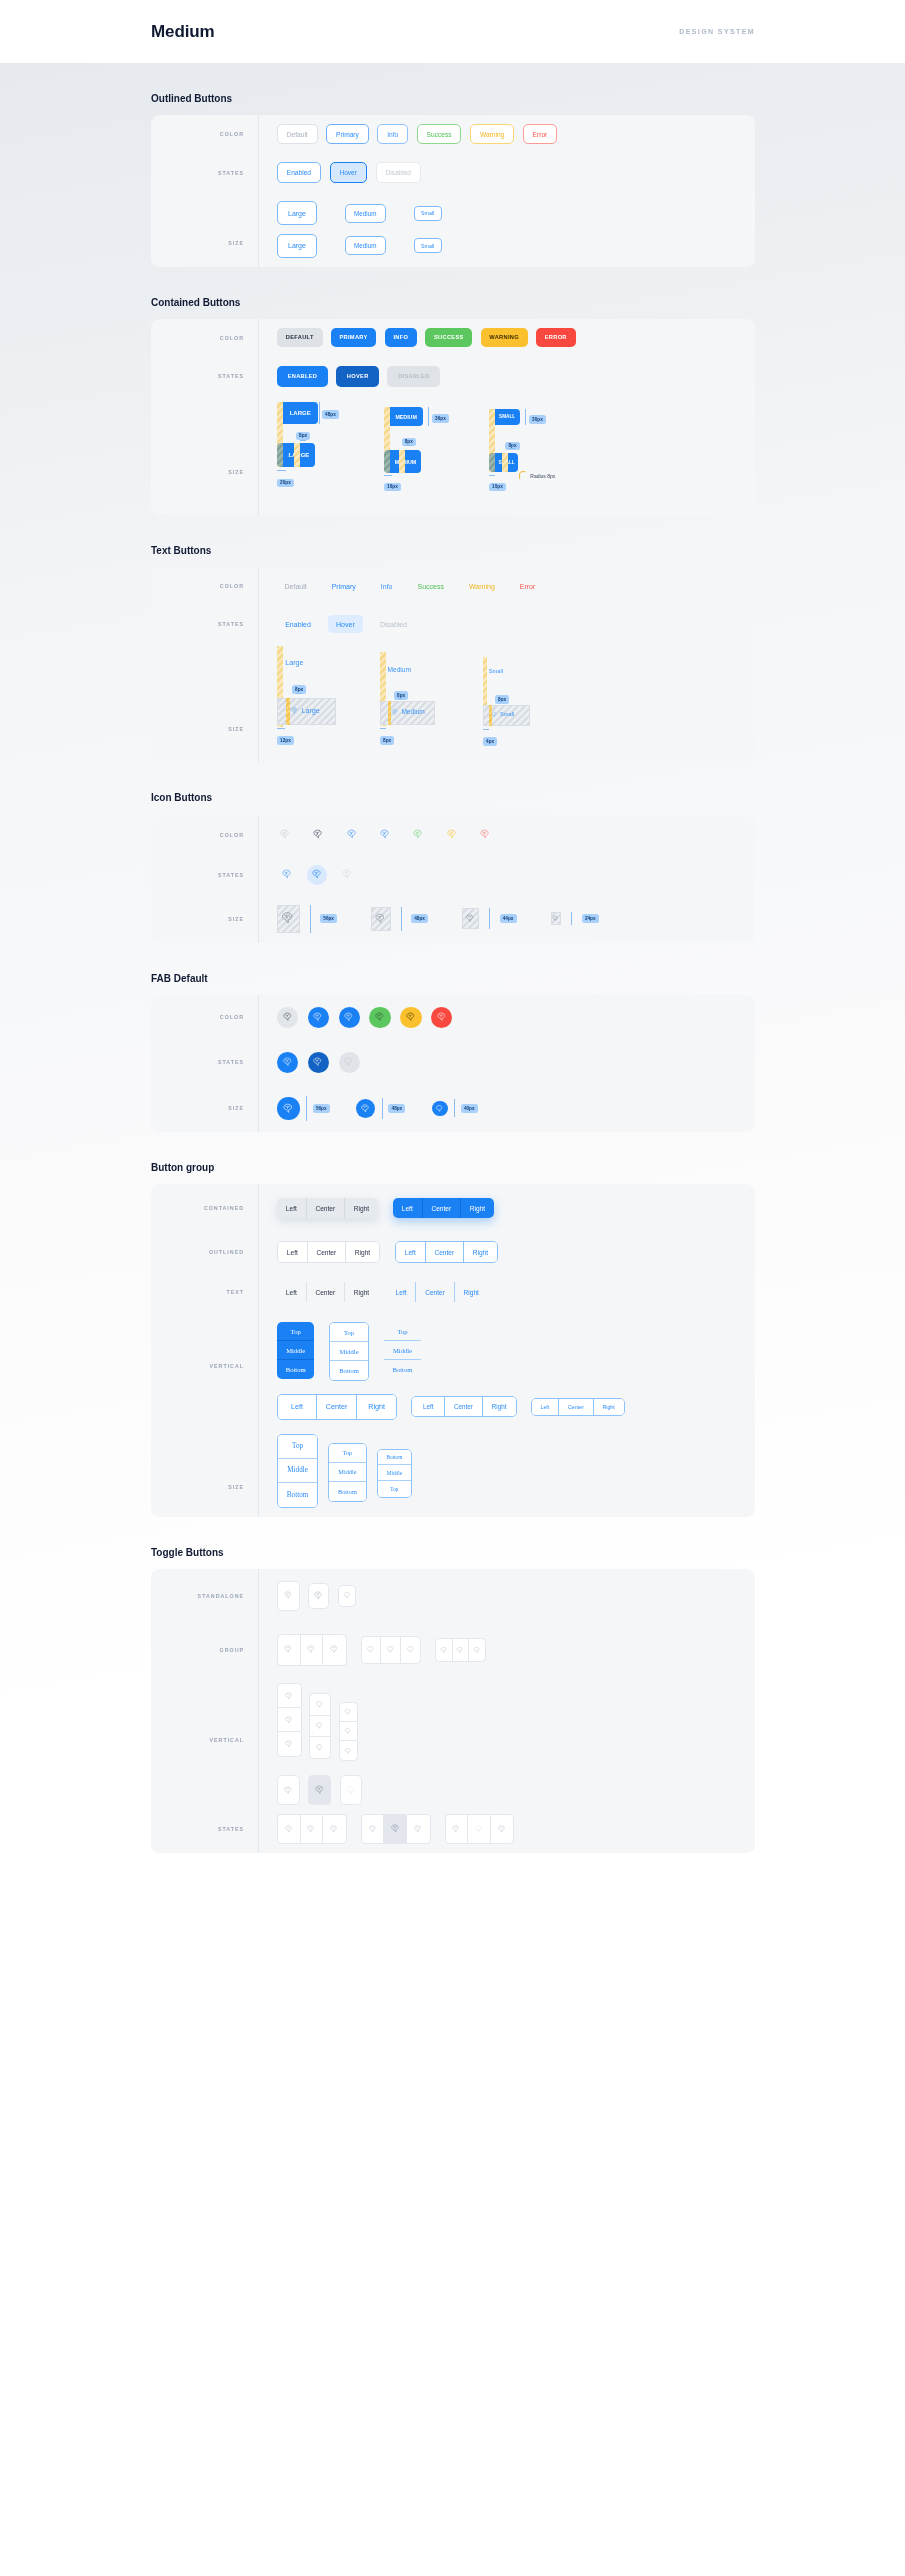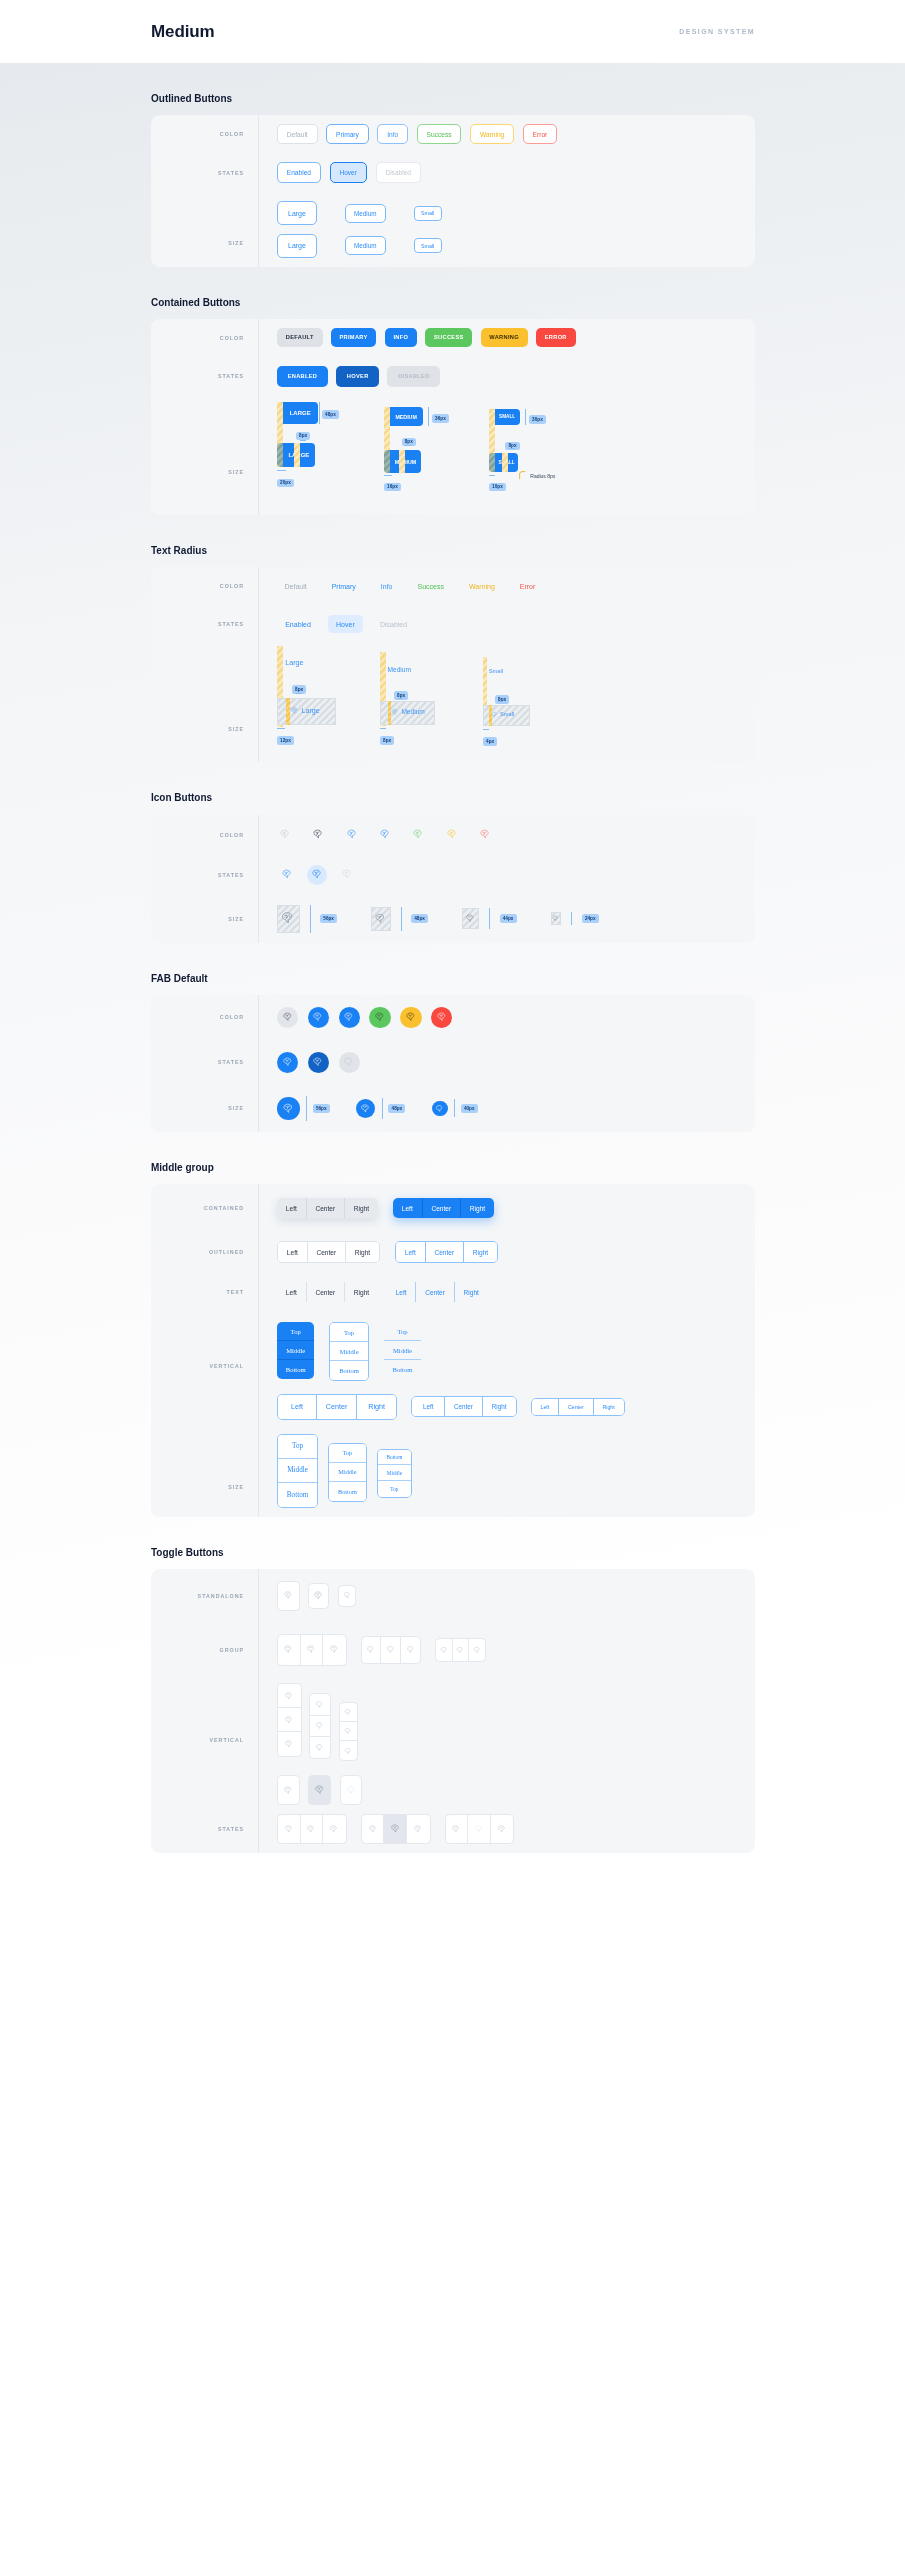--- a/index.html
+++ b/index.html
@@ -430,21 +430,21 @@
             <path d="M10 1 H5 A4 4 0 0 0 1 5 V13" fill="none" stroke="#f0b429" stroke-width="1.6"></path>
           </svg>
           <span style="font-size:5px;color:#3a465c;">Radius 8px</span>
         </div>
       </div>
     </div>
   </div>
 </div>
 
 <div class="section">
-  <div class="section-title">Text Radius</div>
+  <div class="section-title">Text Buttons</div>
   <div class="grid-card">
     <div class="vline"></div>
 
     <div class="row">
       <div class="row-label">COLOR</div>
       <div class="row-content" style="gap:10px;">
         <button class="tbtn t-default">Default</button>
         <button class="tbtn t-primary">Primary</button>
         <button class="tbtn t-info">Info</button>
         <button class="tbtn t-success">Success</button>
@@ -803,21 +803,21 @@
               </span>
             </button>
         <div class="measure-line" style="width:0.6px;height:18px;"></div>
         <span class="tag">40px</span>
       </div>
     </div>
   </div>
 </div>
 
 <div class="section">
-  <div class="section-title">Middle group</div>
+  <div class="section-title">Button group</div>
   <div class="grid-card">
     <div class="vline"></div>
 
     <div class="row" style="min-height:48px;">
       <div class="row-label">CONTAINED</div>
       <div class="row-content" style="gap:15px;padding-left:19px;">
         <div class="bgroup bg-contained-grey shadowed">
           <button>Left</button>
           <button>Center</button>
           <button>Right</button>

